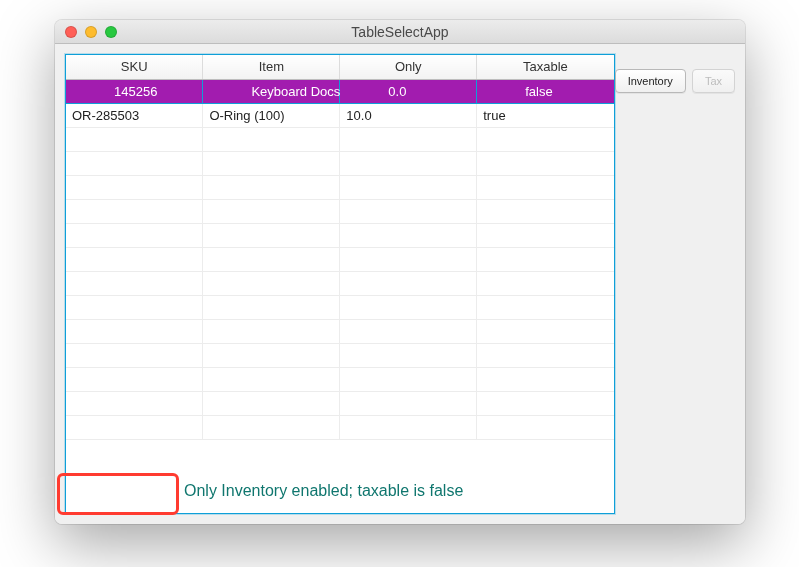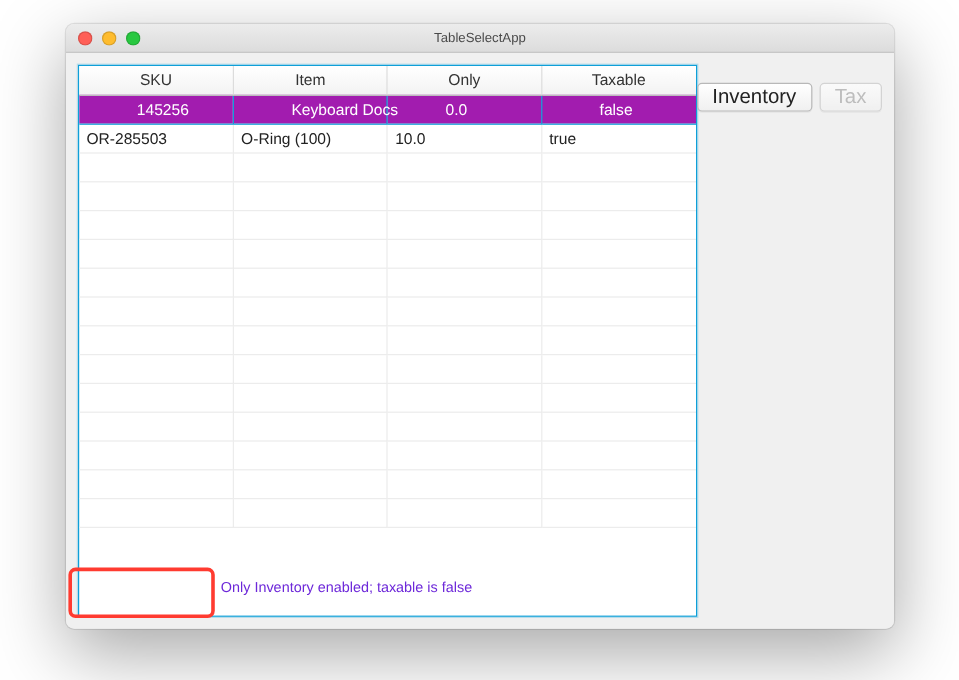--- a/index.html
+++ b/index.html
@@ -32,21 +32,21 @@
     align-items: center;
     position: relative;
   }
   .traffic { display: flex; gap: 8px; padding-left: 10px; }
   .dot { width: 12px; height: 12px; border-radius: 50%; border: 0.5px solid rgba(0,0,0,0.15);}
   .dot.red { background:#ff5f57;}
   .dot.yellow { background:#febc2e;}
   .dot.green { background:#28c840;}
   .title {
     position: absolute; left:0; right:0; text-align:center;
-    color:#4a4a4a; font-size:11px;
+    color:#4a4a4a; font-size:14px;
   }
   .content {
     flex:1;
     display:flex;
     flex-direction:row;
     background:#f0f0f0;
     padding: 10px 10px 10px 10px;
   }
   .table-wrap{
     flex:1;
@@ -96,41 +96,41 @@
     padding-top:10px;
     height:44px;
     position:relative;
   }
   .btn{
     height:24px;
     padding:0 12px;
     background:linear-gradient(#ffffff,#f0f0f0);
     border:1px solid #b8b8b8;
     border-radius:4px;
-    font-size:17px;
+    font-size:11px;
     color:#222;
     cursor:pointer;
     box-shadow:0 1px 0 rgba(0,0,0,0.05);
   }
   .btn.disabled{
     color:#bdbdbd;
     background:linear-gradient(#fafafa,#f0f0f0);
     border-color:#d3d3d3;
     cursor:default;
   }
   .annot-box{
     position:absolute;
     border:3px solid #ff3b30;
     border-radius:6px;
     pointer-events:none;
   }
   .annot-text{
     position:absolute;
-    color:#6d28d9;
-    font-size:12px;
+    color:#0f766e;
+    font-size:16px;
     font-family:-apple-system,"Helvetica Neue",Arial,sans-serif;
     white-space:nowrap;
     pointer-events:none;
   }
 </style>
 </head>
 <body>
 
 <div class="window">
   <div class="titlebar">

